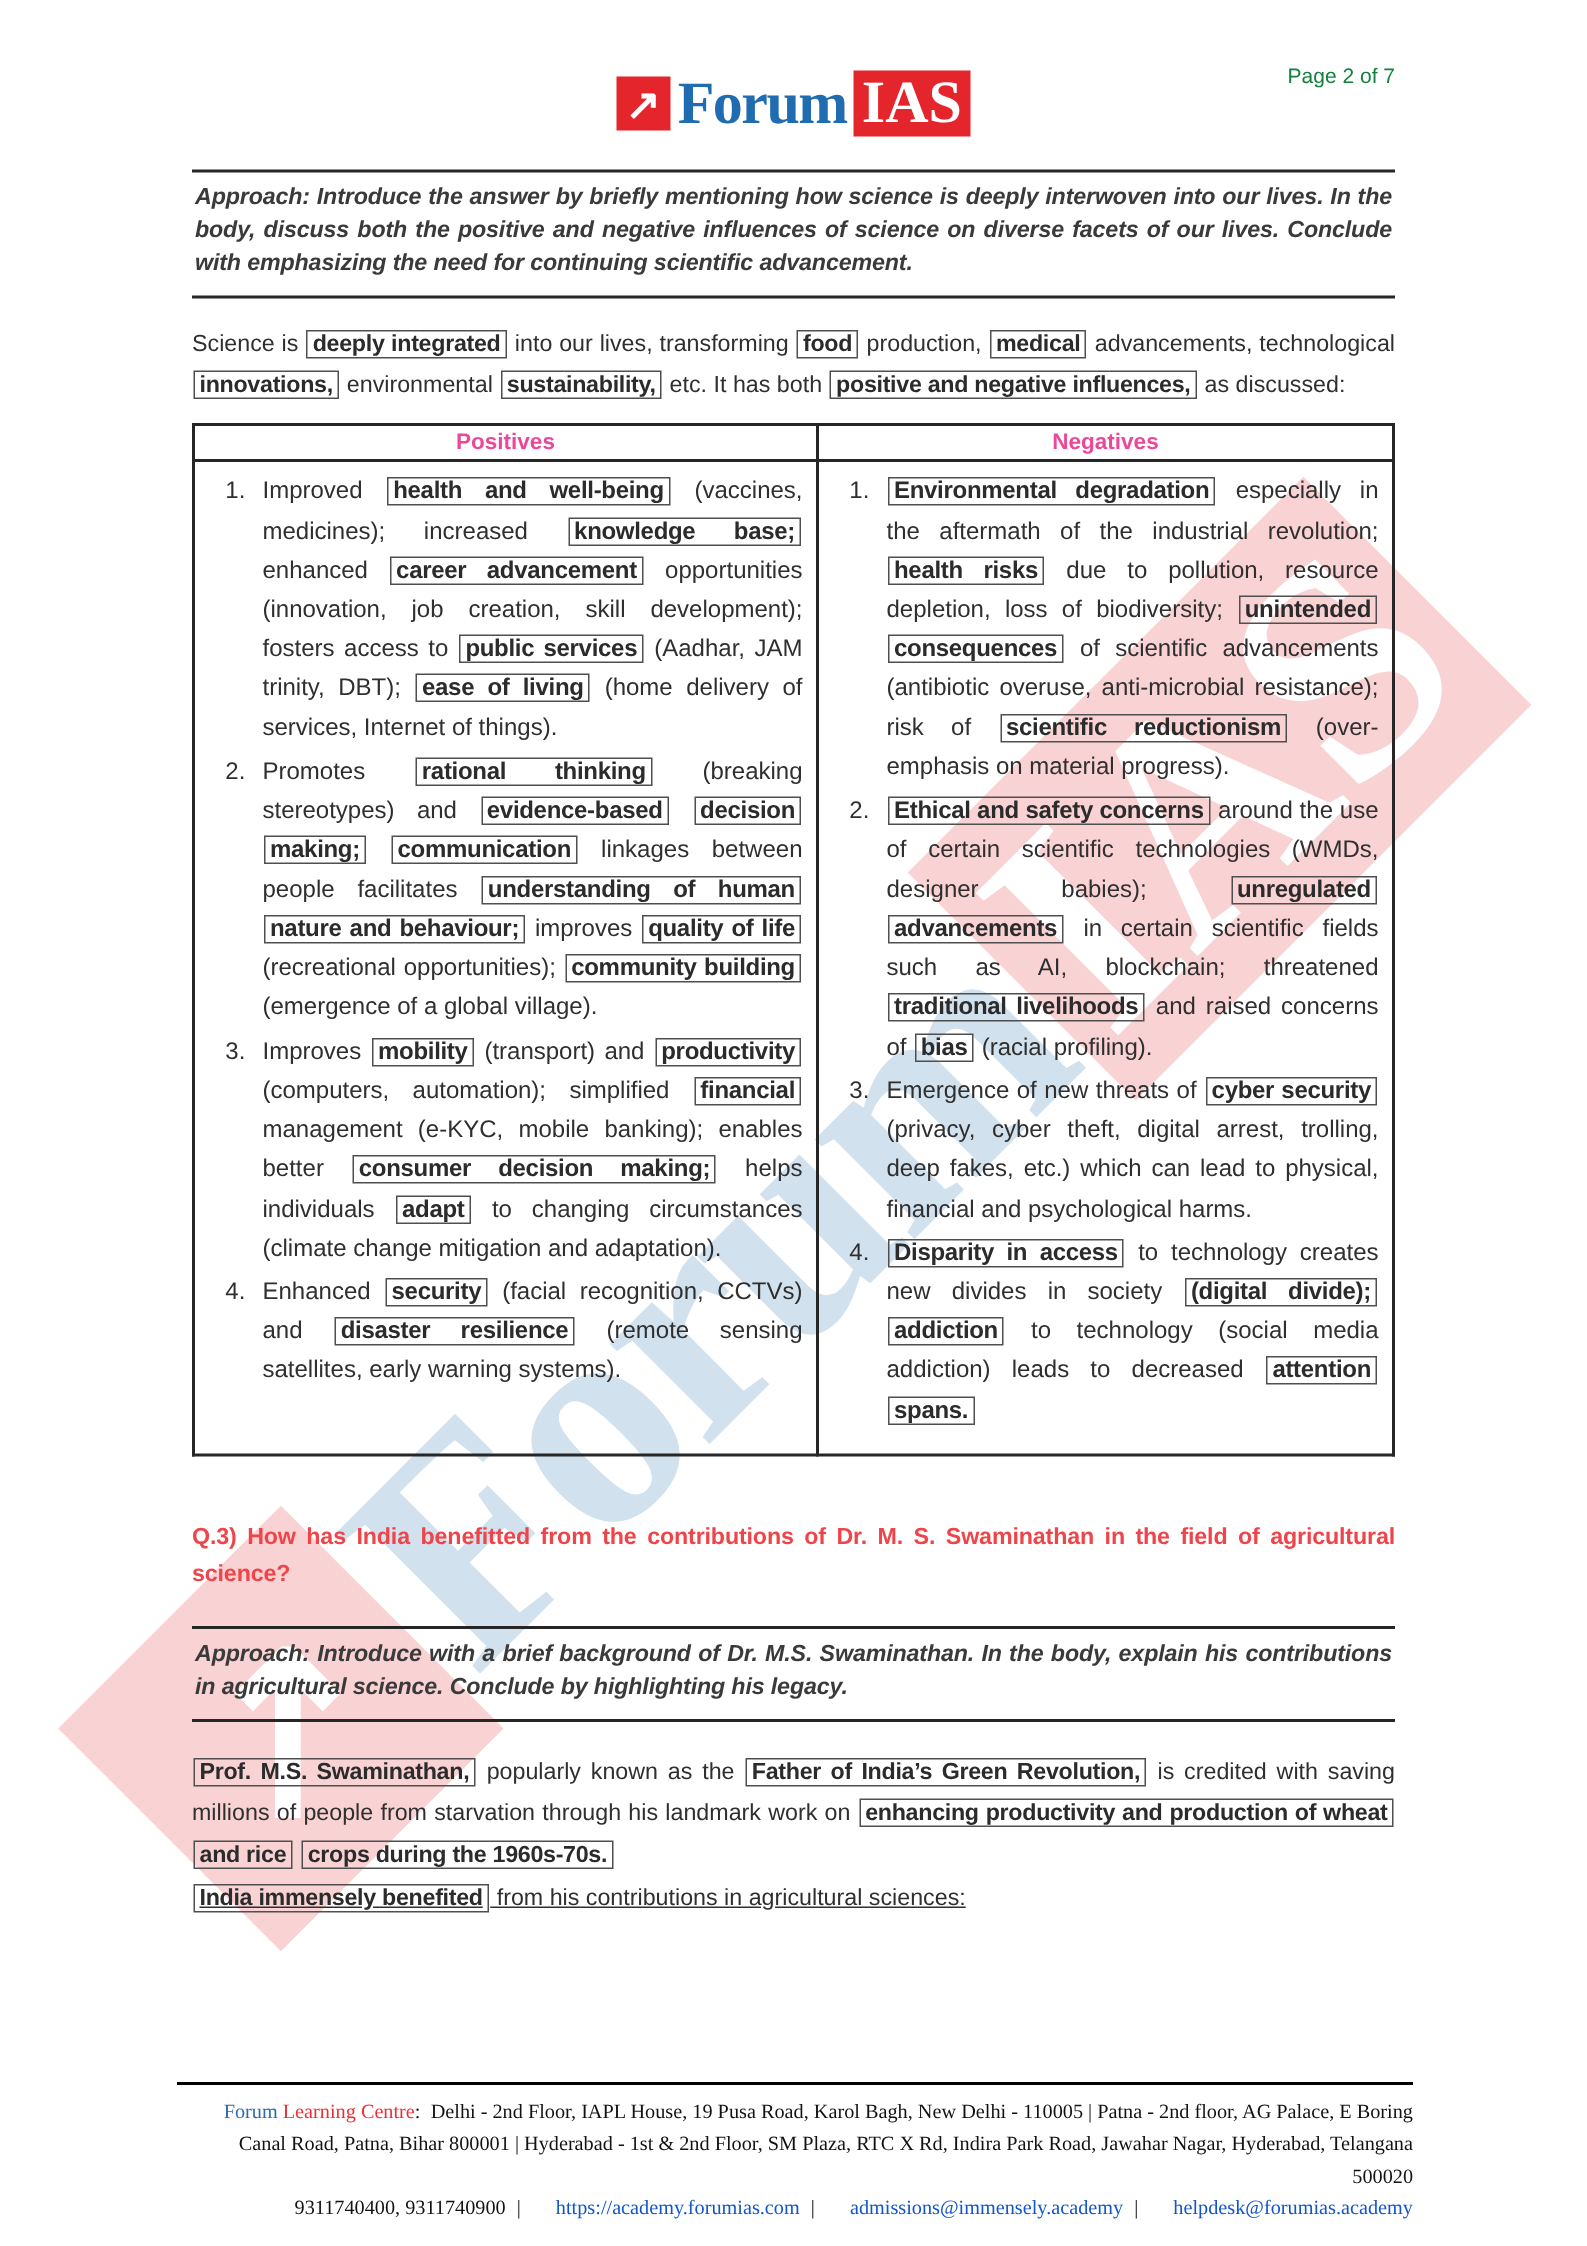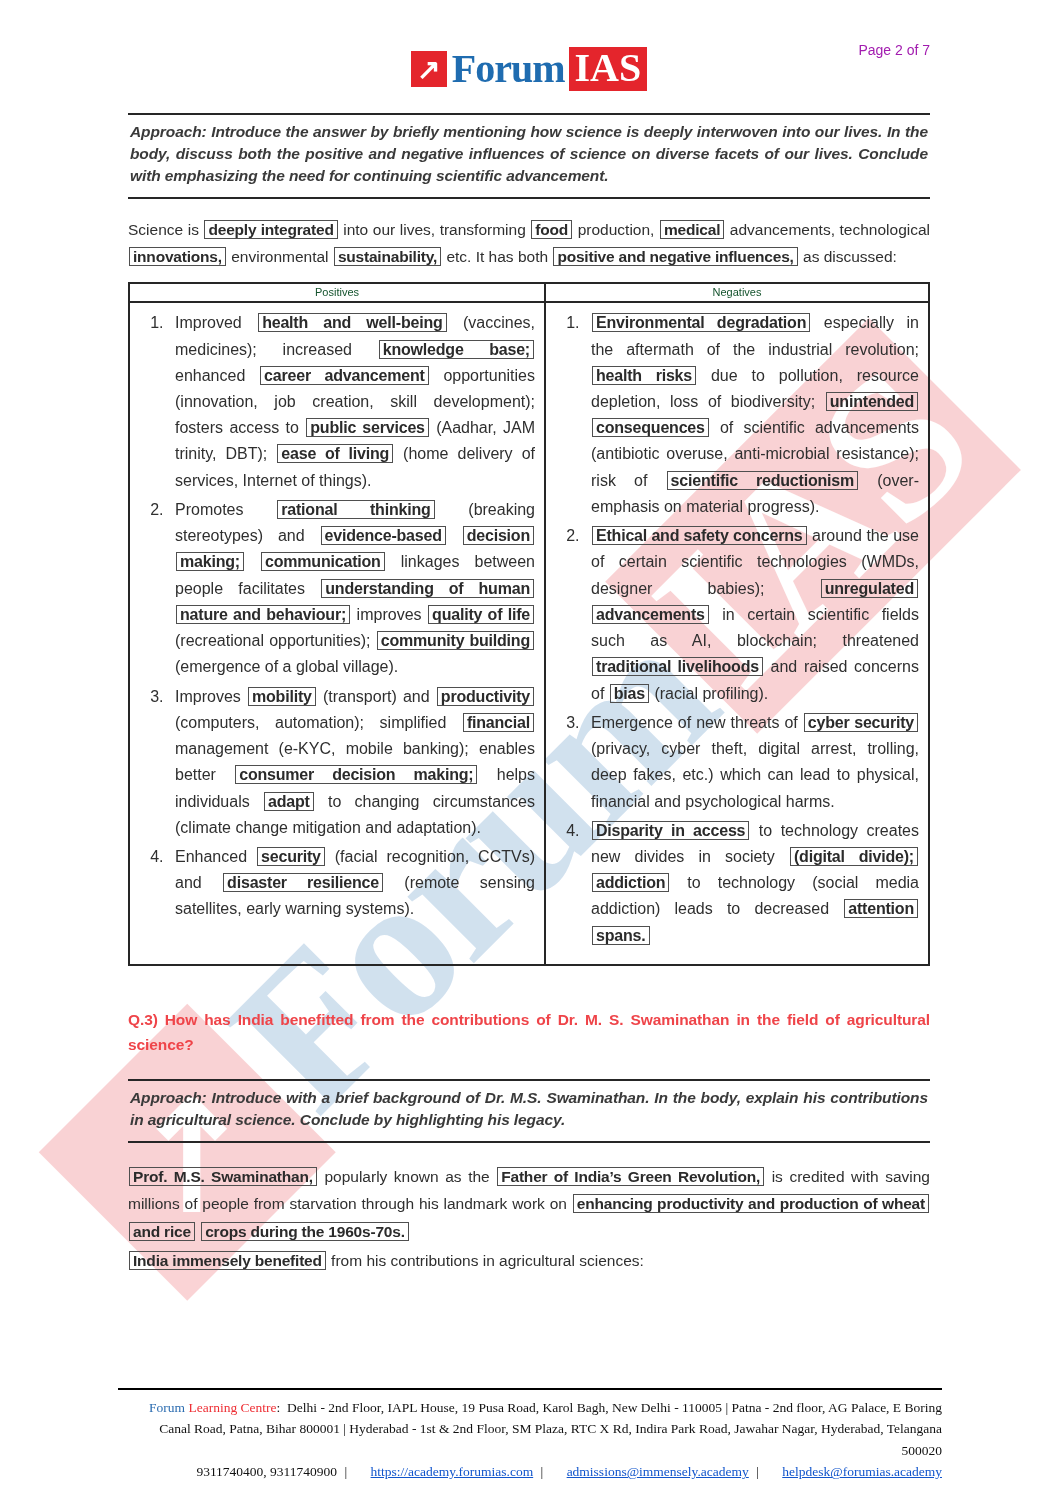--- a/index.html
+++ b/index.html
@@ -13,55 +13,55 @@
     position:absolute; left:50%; top:810px;
     transform:translate(-50%,-50%) rotate(-45deg);
     display:flex; align-items:center; gap:10px;
     opacity:0.20; z-index:1; pointer-events:none;
     font-family:"Liberation Serif", serif; font-weight:700; white-space:nowrap;
   }
   .wm-arrow-box{width:210px;height:210px;background:#e4252c;color:#fff;display:flex;align-items:center;justify-content:center;font-size:150px;font-family:"Liberation Sans",sans-serif;font-weight:700;}
   .wm-forum{color:#1f6cb0;font-size:205px;letter-spacing:-6px;line-height:1;}
   .wm-ias{background:#e4252c;color:#fff;font-size:205px;padding:0 16px;line-height:1.05;}
   
-  .page-number{position:absolute; top:42px; right:128px; font-size:14px; color:#a21caf; z-index:3;}
+  .page-number{position:absolute; top:42px; right:128px; font-size:14px; color:#15803d; z-index:3;}
   .logo-row{display:flex; justify-content:center; align-items:center; height:46px; margin-top:2px;}
   .logo-arrow-box{width:36px;height:36px;background:#e4252c;color:#fff;display:flex;align-items:center;justify-content:center;font-size:28px;font-weight:700;}
   .logo-forum{color:#1f6cb0;font-family:"Liberation Serif",serif;font-weight:700;font-size:40px;letter-spacing:-1px;margin-left:5px;line-height:1;}
   .logo-ias{background:#e4252c;color:#fff;font-family:"Liberation Serif",serif;font-weight:700;font-size:40px;padding:1px 6px 3px 6px;margin-left:4px;line-height:1;}
   
   .question{margin-top:26px;color:#ef4449;font-weight:700;font-size:15.5px;line-height:1.6;text-align:justify;letter-spacing:-0.1px;}
   .approach{
     margin-top:21px;border-top:2px solid #262626;border-bottom:2px solid #262626;
     padding:6px 2px 10px 2px;font-style:italic;font-weight:700;font-size:15.5px;
     line-height:1.42;color:#3a3a3a;text-align:justify;letter-spacing:-0.1px;
   }
   .para{margin:0;margin-top:18px;font-size:15.5px;line-height:1.72;text-align:justify;color:#2f2f2f;}
   .kw{font-weight:700;border:1.5px solid #4f4f4f;padding:0px 3px;margin:0 1px;color:#2b2b2b;
       box-decoration-break:clone;-webkit-box-decoration-break:clone;letter-spacing:-0.2px;}
   
   table.pn-table{margin-top:12px;width:100%;border-collapse:collapse;}
-  .pn-table th{border:2px solid #262626;font-weight:400;font-size:11px;padding:2px 2px 3px 2px;text-align:center;color:#14532d;}
+  .pn-table th{border:2px solid #262626;font-weight:700;font-size:15px;padding:2px 2px 3px 2px;text-align:center;color:#ec4899;}
   .pn-table td{border:2px solid #262626;vertical-align:top;padding:7px 9px 12px 2px;}
   .pn-table td.pos{width:52%;}
   .pn-table ol{margin:0;padding-left:36px;}
   .pn-table li{font-size:16px;line-height:1.64;text-align:justify;padding-left:7px;margin-bottom:3px;color:#2f2f2f;}
   .wordcount{font-style:italic;font-weight:400;}
   .q3{margin-top:42px;}
   .swami{margin-top:20px;line-height:1.78;}
-  .swami2{margin-top:2px;line-height:1.78;}
+  .swami2{margin-top:2px;line-height:1.78;text-decoration:underline;}
   
   .footer{
     position:absolute;left:118px;right:116px;bottom:14px;z-index:3;background:#fff;
     border-top:2.5px solid #000;padding-top:7px;text-align:right;
     font-family:"Liberation Serif",serif;font-size:13.5px;line-height:1.6;color:#121212;
   }
   .f-blue{color:#2b6cb0;}
   .f-red{color:#ee2e34;}
-  .f-link{color:#1155cc;text-decoration:underline;cursor:pointer;padding-left:16px;}
+  .f-link{color:#1155cc;cursor:pointer;padding-left:16px;}
   .f-sep{padding:0 4px;}
 </style>
 </head>
 <body>
 
 <div class="page">
 
   <div class="watermark">
     <span class="wm-arrow-box">
         <span>↗</span>

